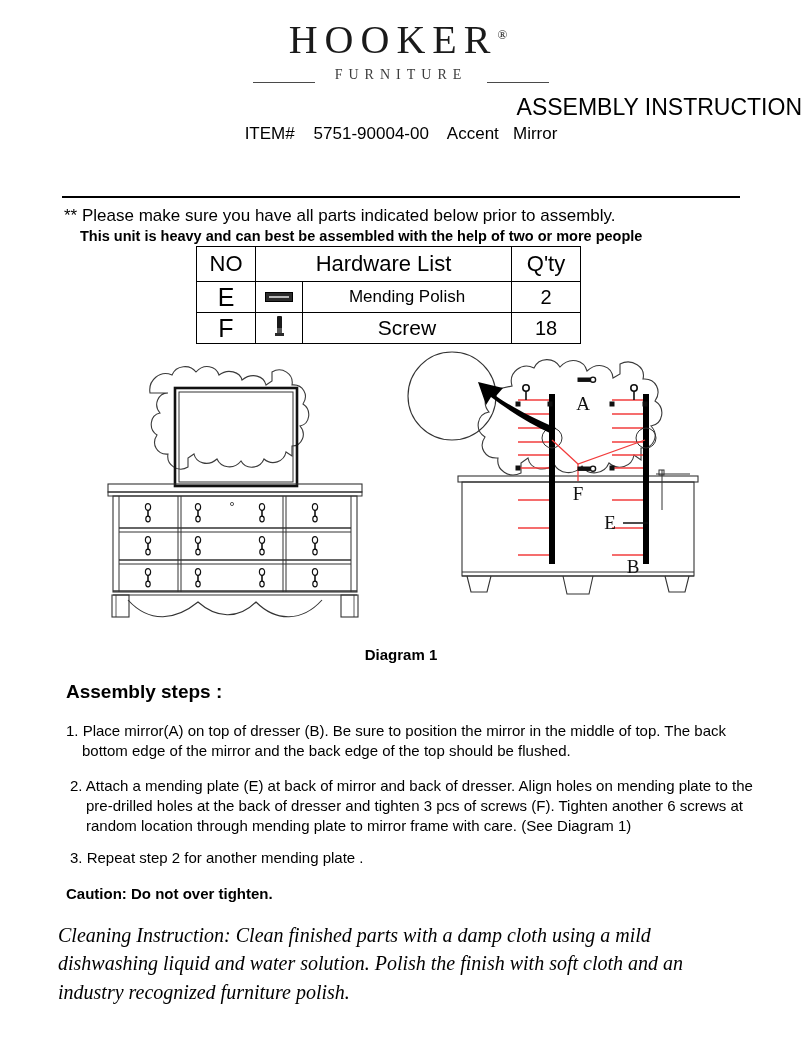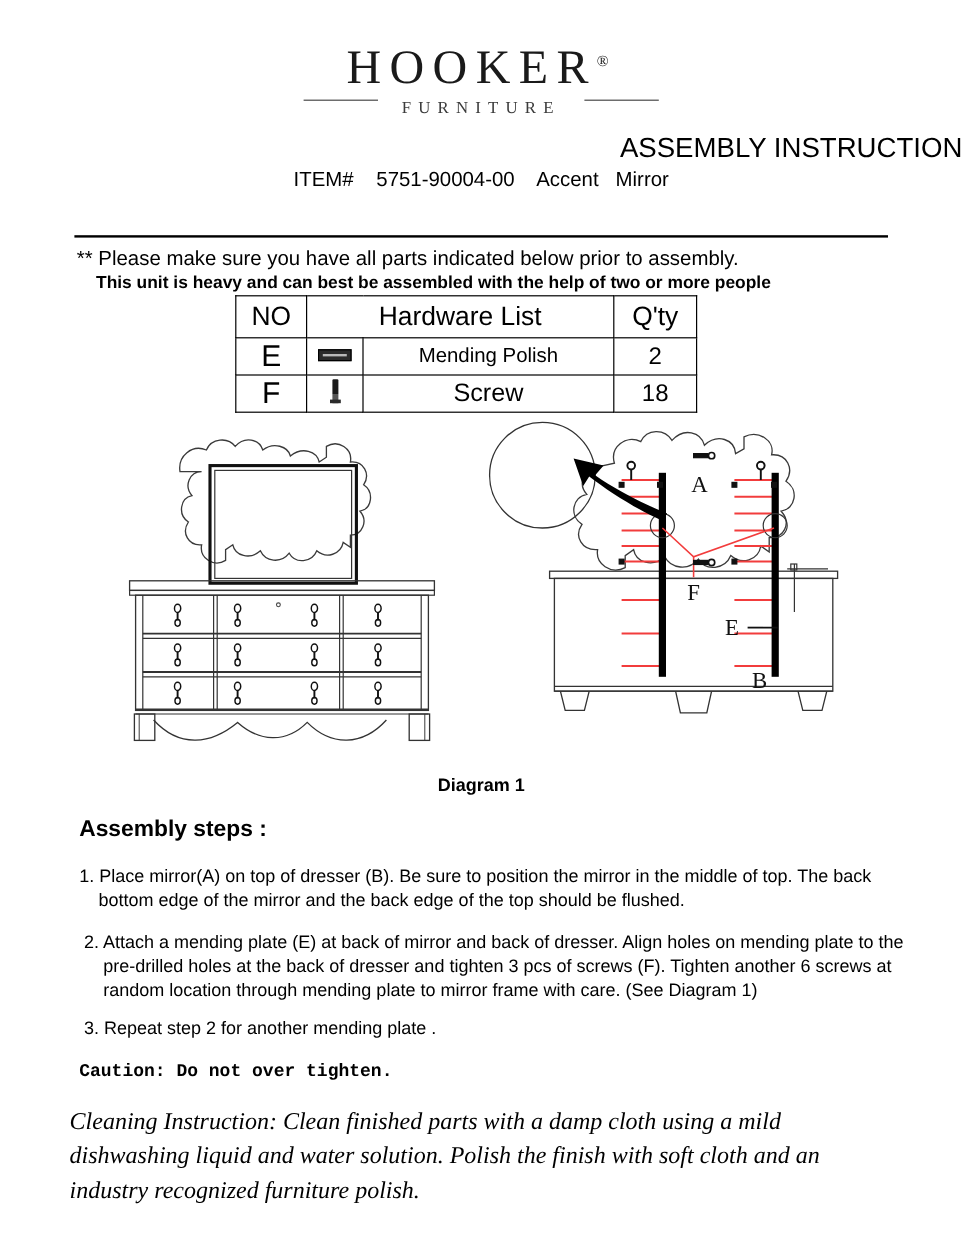--- a/index.html
+++ b/index.html
@@ -12,40 +12,40 @@
     height: 1037px;
     position: relative;
     font-family: "Liberation Sans", sans-serif;
     color: #000000;
     overflow: hidden;
   }
 
   
   .brand {
     text-align: center;
-    padding-top: 36px;
+    padding-top: 20px;
   }
   .brand-name {
     font-family: "Liberation Serif", serif;
     font-size: 40px;
     letter-spacing: 7px;
     color: #1a1a1a;
     line-height: 1;
     position: relative;
     display: inline-block;
     padding-right: 6px;
   }
   .brand-reg {
     font-size: 13px;
     vertical-align: super;
     letter-spacing: 0;
   }
   .brand-sub-wrap {
     display: flex;
-    align-items: flex-start;
+    align-items: flex-end;
     justify-content: center;
     gap: 20px;
     margin-top: 7px;
   }
   .brand-rule {
     width: 62px;
     height: 1px;
     background: #4a4a4a;
   }
   .brand-sub {
@@ -196,21 +196,20 @@
   .step2 { left: 70px; top: 776px; width: 688px; }
   .step3 { left: 70px; top: 848px; width: 660px; }
   .step-ind { text-indent: -16px; padding-left: 16px; }
 
   .caution {
     position: absolute;
     left: 66px;
     top: 885px;
     font-size: 15px;
     font-weight: bold;
-    font-family: Liberation Mono, monospace;
   }
   .cleaning {
     position: absolute;
     left: 58px;
     top: 921px;
     width: 690px;
     font-family: "Liberation Serif", serif;
     font-style: italic;
     font-weight: normal;
     font-size: 20px;

